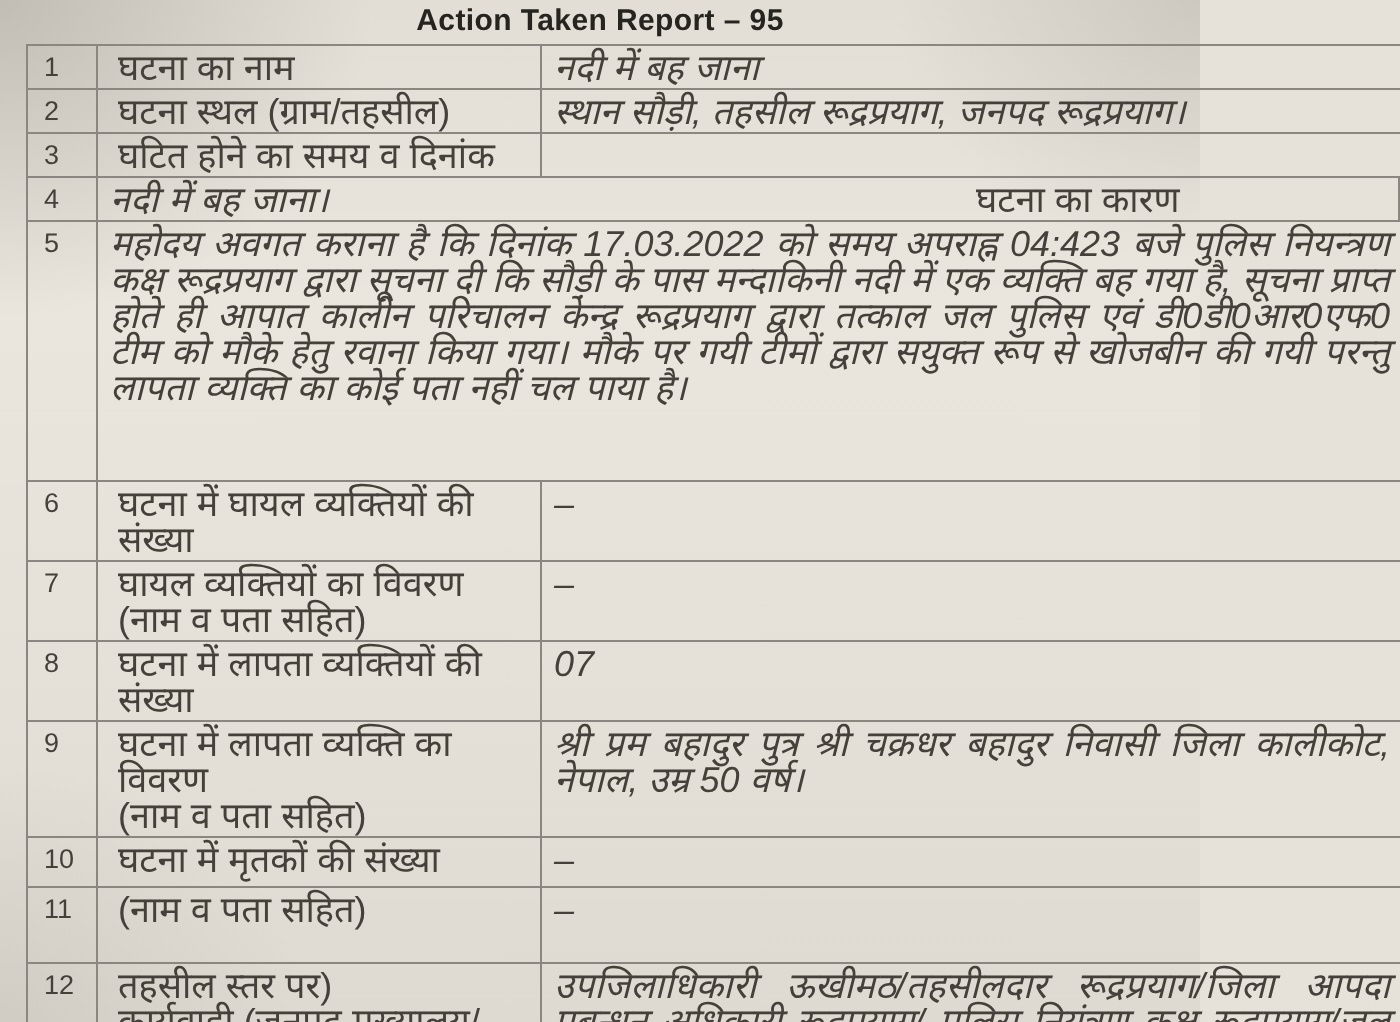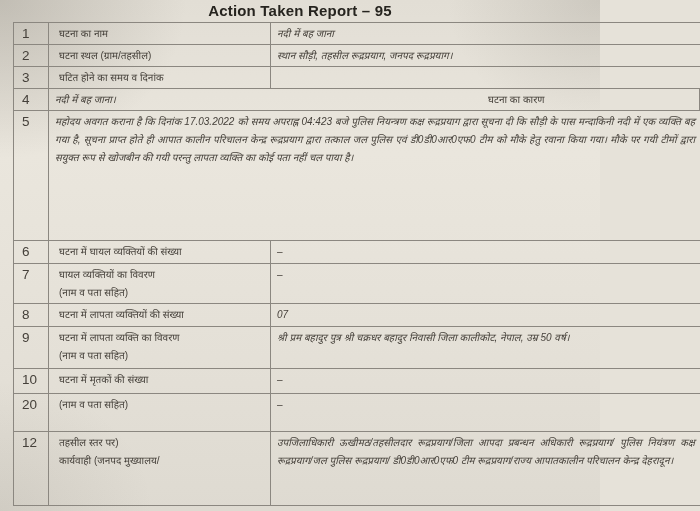--- a/index.html
+++ b/index.html
@@ -25,21 +25,21 @@
     margin-left:13px;width:687px;box-sizing:border-box;
     border-top:1px solid #8b8780;
     border-left:1px solid #8b8780;
   }
   .tr{
     display:flex;box-sizing:border-box;
     border-bottom:1px solid #8b8780;
   }
   .td{
     box-sizing:border-box;
-    font-size:10px;line-height:18px;color:#45403a;
+    font-size:18px;line-height:18px;color:#45403a;
     padding:2px 6px 1px 6px;
   }
   .num{
     flex:none;width:35px;border-right:1px solid #8b8780;
     padding-left:8px;font-size:13.5px;
   }
   .lbl{
     flex:none;width:222px;border-right:1px solid #8b8780;
     padding-left:10px;
   }
@@ -136,21 +136,21 @@
     <div class="tr" style="min-height:25px">
       <div class="td num">10</div>
       <div class="td lbl">
         <span class="lline">घटना में मृतकों की संख्या</span>
         <span class="lline"></span>
       </div>
       <div class="td val">–</div>
     </div>
 
     <div class="tr" style="min-height:38px">
-      <div class="td num">20</div>
+      <div class="td num">11</div>
       <div class="td lbl">
         <span class="lline">(नाम व पता सहित)</span>
       </div>
       <div class="td val">–</div>
     </div>
 
     <div class="tr" style="min-height:74px">
       <div class="td num">12</div>
       <div class="td lbl">
         <span class="lline">तहसील स्तर पर)</span>

